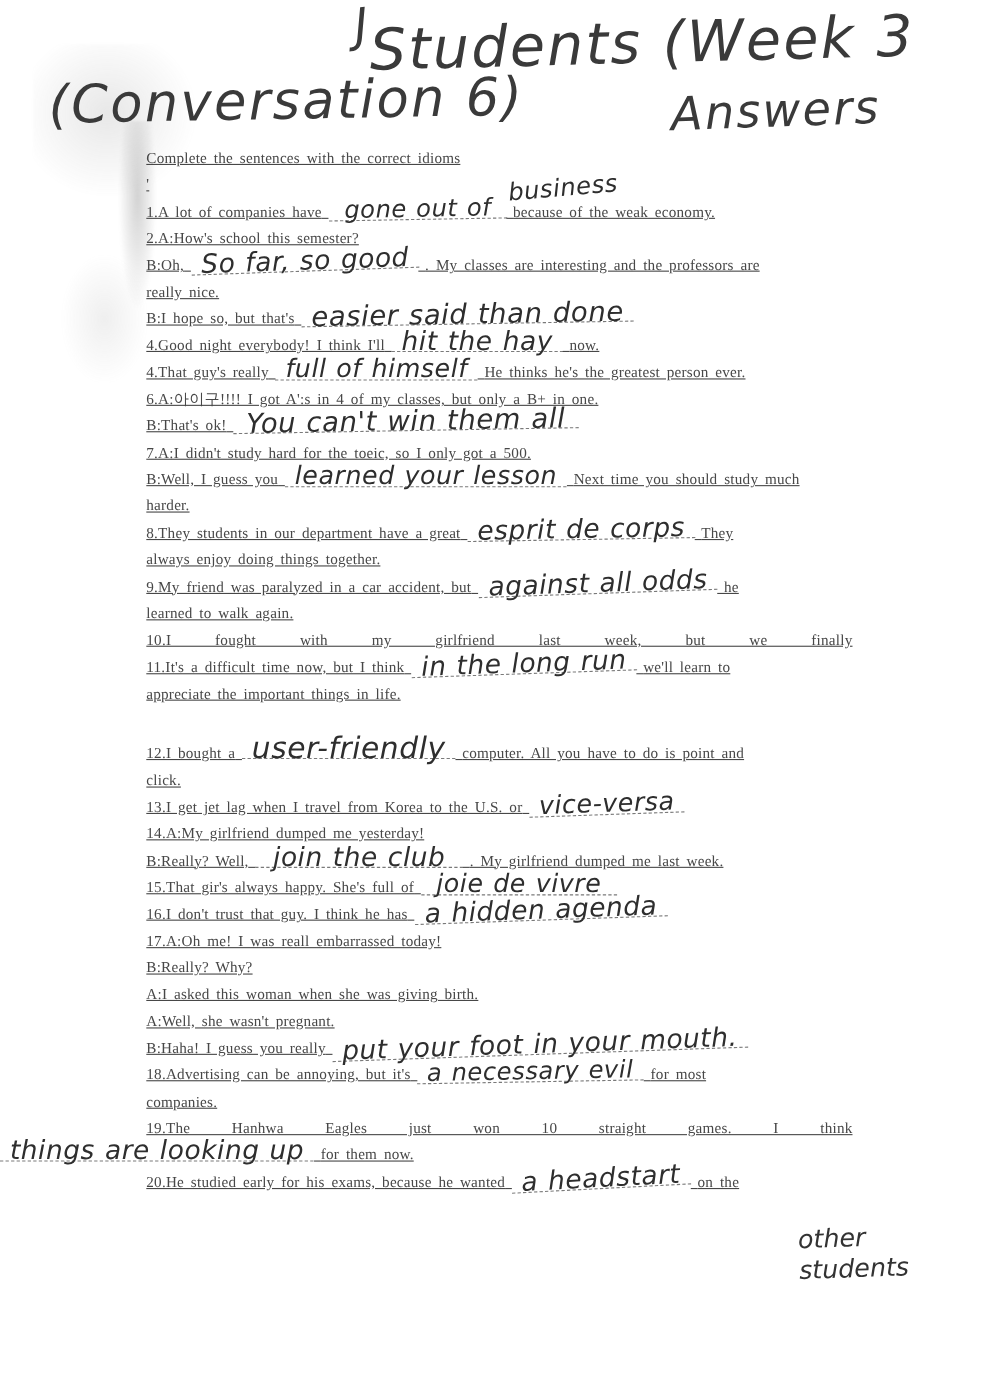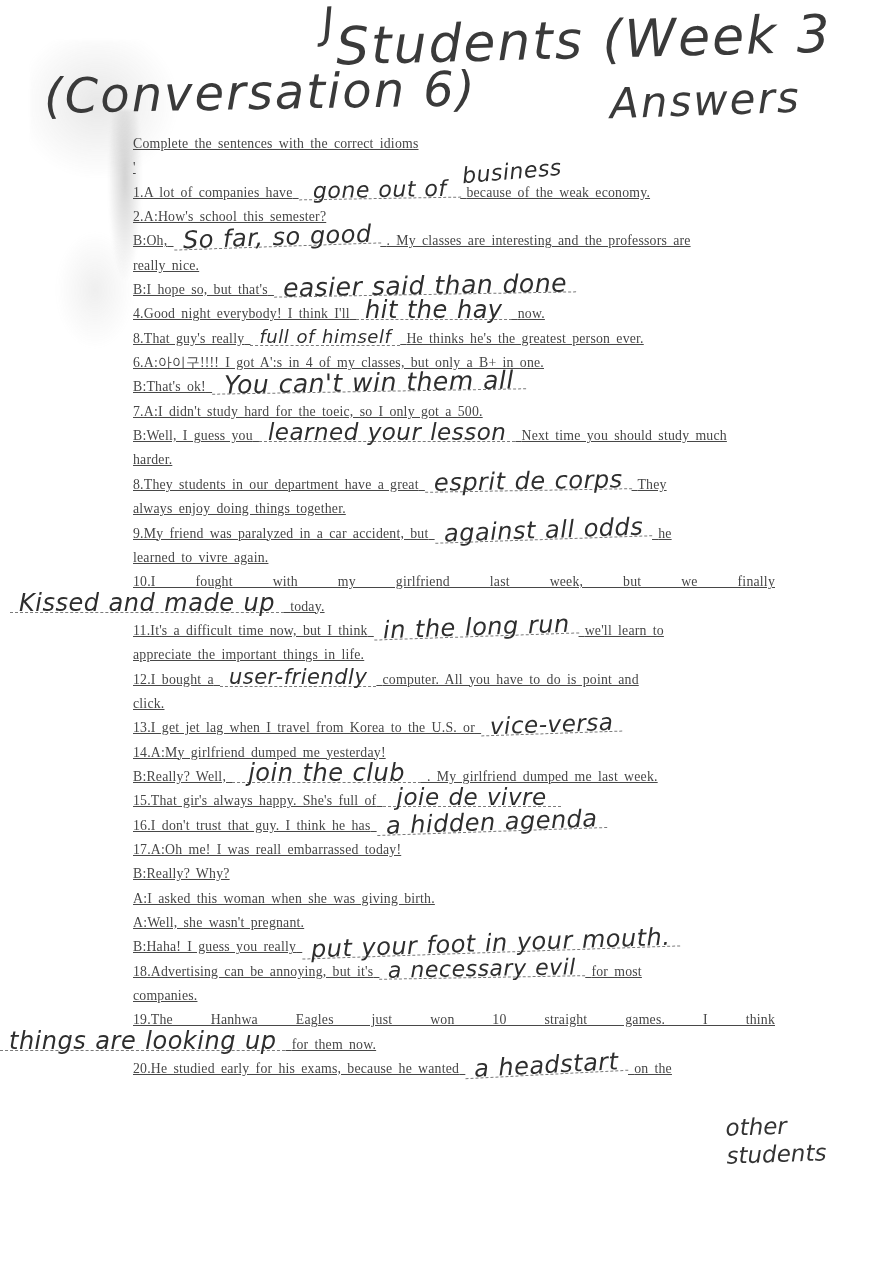--- a/index.html
+++ b/index.html
@@ -110,22 +110,22 @@
       <span class="hw" style="font-size:25px; transform:rotate(-1deg);">easier said than done</span>
     </div>
 
     <div class="line">
       <span class="pt">4.Good night everybody! I think I'll</span>
       <span class="hw" style="font-size:24px;">hit the hay</span>
       <span class="pt">now.</span>
     </div>
 
     <div class="line">
-      <span class="pt">8.That guy's really</span>
-      <span class="hw" style="font-size:18px;text-align:center;">full of himself</span>
+      <span class="pt">4.That guy's really</span>
+      <span class="hw" style="font-size:23px;text-align:center;">full of himself</span>
       <span class="pt">He thinks he's the greatest person ever.</span>
     </div>
 
     <div class="line">
       <span class="pt">6.A:아이구!!!! I got A':s in 4 of my classes, but only a B+ in one.</span>
     </div>
 
     <div class="line">
       <span class="pt">B:That's ok!</span>
       <span class="hw" style="font-size:25px; transform:rotate(-1deg); padding:0 12px 2px;">You can't win them all</span>
@@ -155,45 +155,41 @@
       <span class="pt">always enjoy doing things together.</span>
     </div>
 
     <div class="line">
       <span class="pt">9.My friend was paralyzed in a car accident, but</span>
       <span class="hw" style="font-size:24px; transform:rotate(-2deg);">against all odds</span>
       <span class="pt">he</span>
     </div>
 
     <div class="line">
-      <span class="pt">learned to vivre again.</span>
+      <span class="pt">learned to walk again.</span>
     </div>
 
     <div class="line spread">
       <span class="pt">10.I fought with my girlfriend last week, but we finally</span>
     </div>
 
-    <div class="line hang-a">
-      <span class="hw" style="font-size:24px;">Kissed and made up</span>
-      <span class="pt">today.</span>
-    </div>
 
     <div class="line">
       <span class="pt">11.It's a difficult time now, but I think</span>
       <span class="hw" style="font-size:24px; transform:rotate(-2deg);">in the long run</span>
       <span class="pt">we'll learn to</span>
     </div>
 
     <div class="line">
       <span class="pt">appreciate the important things in life.</span>
     </div>
 
     <div class="line">
       <span class="pt">12.I bought a</span>
-      <span class="hw" style="font-size:21px;">user-friendly</span>
+      <span class="hw" style="font-size:27px;margin-top:31px;">user-friendly</span>
       <span class="pt">computer. All you have to do is point and</span>
     </div>
 
     <div class="line">
       <span class="pt">click.</span>
     </div>
 
     <div class="line">
       <span class="pt">13.I get jet lag when I travel from Korea to the U.S. or</span>
       <span class="hw" style="font-size:23px; transform:rotate(-2deg);">vice-versa</span>

